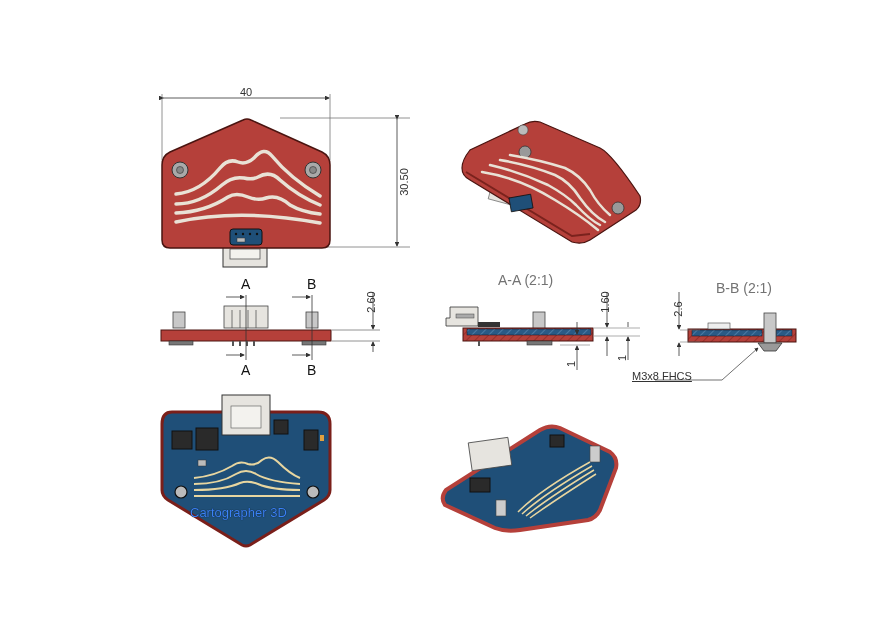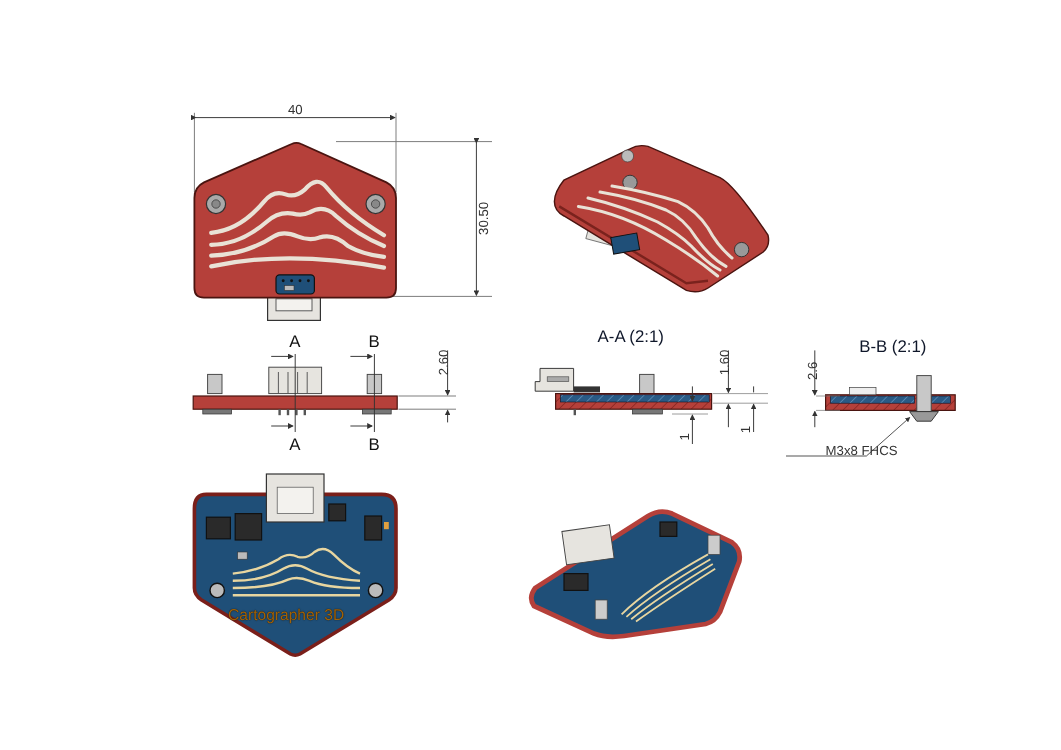--- a/index.html
+++ b/index.html
@@ -2,21 +2,21 @@
 <html><head>
 <meta charset="utf-8">
 <style>
   html, body { margin:0; padding:0; background:#ffffff; }
   body { width:884px; height:625px; position:relative; overflow:hidden;
          font-family:"Liberation Sans", sans-serif; color:#222; }
   .sheet { position:absolute; left:0; top:0; width:716px; height:625px; }
   .lbl { position:absolute; font-family:"Liberation Sans", sans-serif; color:#111; white-space:nowrap; }
   .dim { font-size:11px; color:#333; }
   .vert { transform:rotate(-90deg); transform-origin:center center; }
-  .title { font-size:14px; color:#0f172a; }
+  .title { font-size:14px; color:#737373; }
   .sec { font-size:14px; color:#111; }
   svg { position:absolute; left:0; top:0; }
 </style>
 </head>
 <body>
 
 <div class="sheet">
 
 <svg width="884" height="625" viewBox="0 0 884 625">
   <defs>
@@ -210,17 +210,17 @@
 <span class="lbl sec" style="left:307px;top:362px;">B</span>
 <span class="lbl dim vert" style="left:360px;top:296px;">2.60</span>
 
 <span class="lbl title" style="left:498px;top:272px;">A-A (2:1)</span>
 <span class="lbl dim vert" style="left:594px;top:296px;">1.60</span>
 <span class="lbl dim vert" style="left:568px;top:358px;">1</span>
 <span class="lbl dim vert" style="left:619px;top:352px;">1</span>
 
 <span class="lbl title" style="left:716px;top:280px;">B-B (2:1)</span>
 <span class="lbl dim vert" style="left:670px;top:303px;">2.6</span>
-<span class="lbl dim" style="left:688px;top:370px;">M3x8 FHCS</span>
-
-<span class="lbl" style="left:190px;top:505px;font-size:13px;color:#a16207;text-shadow:0 0 1px #000;">Cartographer 3D</span>
+<span class="lbl dim" style="left:632px;top:370px;text-decoration:underline;">M3x8 FHCS</span>
+
+<span class="lbl" style="left:190px;top:505px;font-size:13px;color:#3b82f6;text-shadow:0 0 1px #000;">Cartographer 3D</span>
 
 </div>
 
 </body></html>

